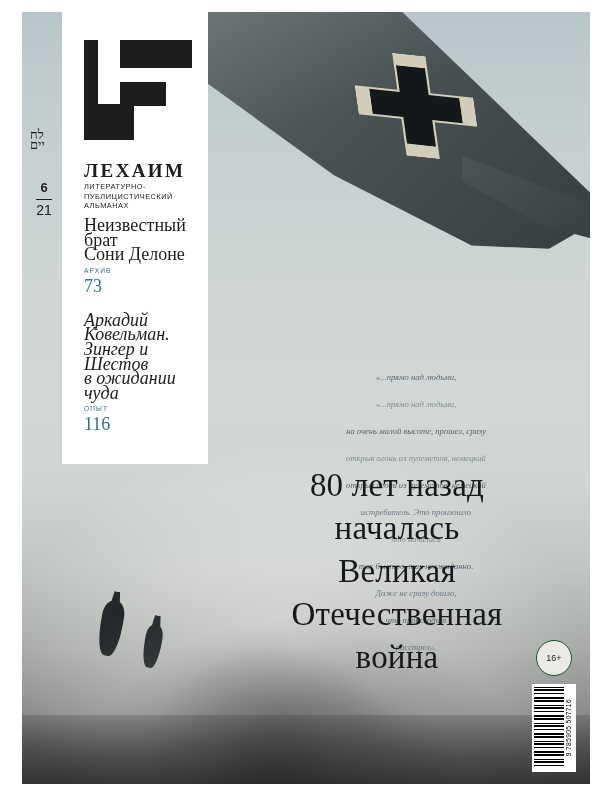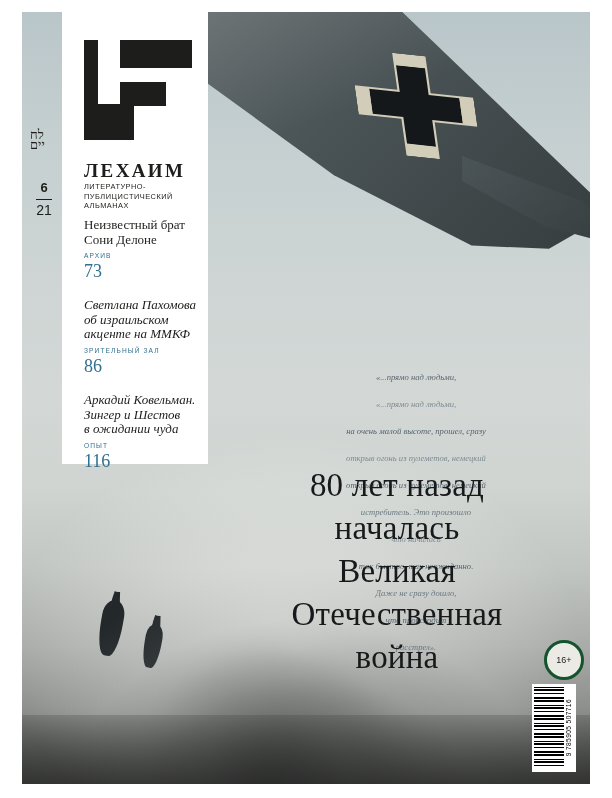--- a/index.html
+++ b/index.html
@@ -272,21 +272,21 @@
   
   .toc {
     position: absolute;
     left: 22px;
     top: 206px;
     width: 124px;
   }
   .toc-item { margin-bottom: 16px; }
   .toc-title {
     font-family: "Liberation Serif", serif;
-    font-size: 13px;
+    font-size: 18px;
     line-height: 14.6px;
     color: #1d1d1b;
   }
   .toc-title.italic { font-style: italic; }
   .toc-rubric {
     margin-top: 5px;
     font-family: "Liberation Sans", sans-serif;
     font-size: 6.6px;
     letter-spacing: 1.1px;
     text-transform: uppercase;
@@ -331,27 +331,27 @@
   .headline .hl {
     display: block;
     font-size: 33px;
     line-height: 43px;
     letter-spacing: .2px;
   }
 
   
   .age-badge {
     position: absolute;
-    right: 6px;
+    right: 18px;
     top: 628px;
     width: 34px;
     height: 34px;
     border-radius: 50%;
     background: #eceae4;
-    border: 3px solid #14532d;
+    border: 1px solid #14532d;
     color: #1d1d1b;
     font-family: "Liberation Sans", sans-serif;
     font-size: 9px;
     display: flex;
     align-items: center;
     justify-content: center;
   }
 
   
   .barcode {
@@ -447,27 +447,20 @@
 альманах</div>
 
     <div class="toc">
       <div class="toc-item">
         <div class="toc-title" style="white-space:pre-line">Неизвестный брат
 Сони Делоне</div>
         <div class="toc-rubric">АРХИВ</div>
         <div class="toc-page">73</div>
       </div>
       <div class="toc-item">
-        <div class="toc-title italic" style="white-space:pre-line">Светлана Пахомова
-об израильском
-акценте на ММКФ</div>
-        <div class="toc-rubric">ЗРИТЕЛЬНЫЙ ЗАЛ</div>
-        <div class="toc-page">86</div>
-      </div>
-      <div class="toc-item">
         <div class="toc-title italic" style="white-space:pre-line">Аркадий Ковельман.
 Зингер и Шестов
 в ожидании чуда</div>
         <div class="toc-rubric">ОПЫТ</div>
         <div class="toc-page">116</div>
       </div>
     </div>
   </div>
 
   <div class="hebrew" style="white-space:pre-line">לח

